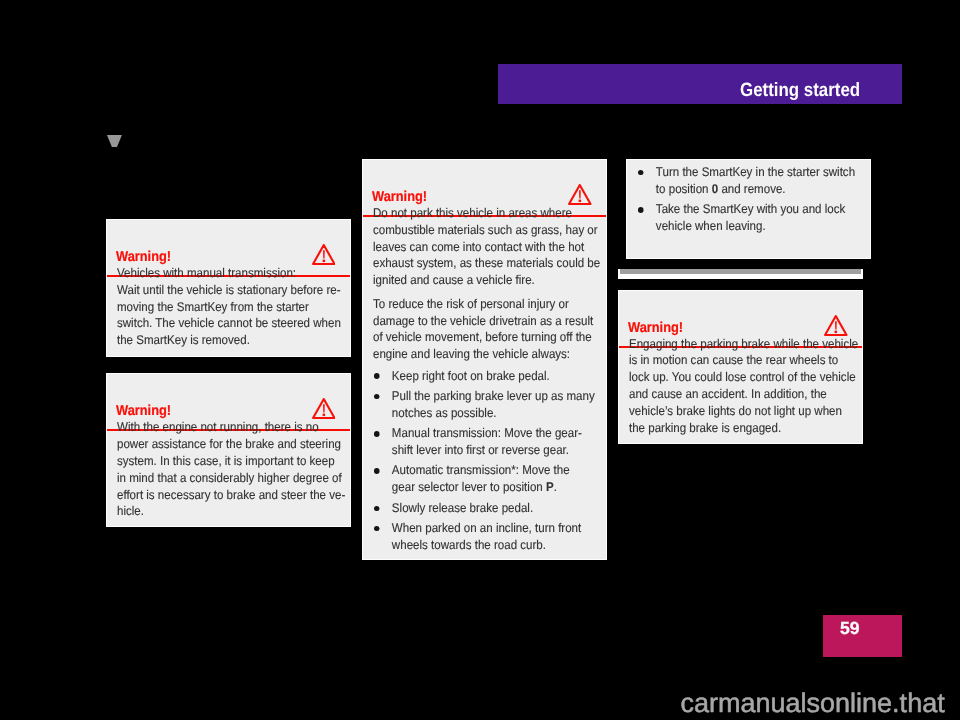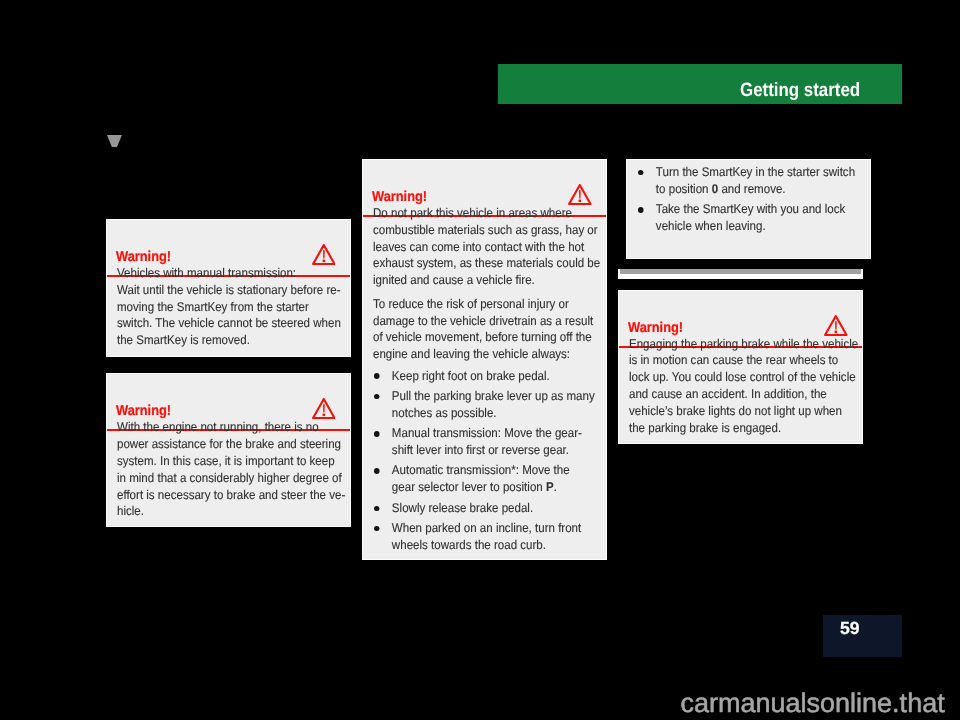--- a/index.html
+++ b/index.html
@@ -4,21 +4,21 @@
 <title>Getting started</title>
 <style>
   html,body{margin:0;padding:0;}
   body{width:960px;height:720px;background:#000000;overflow:hidden;
        font-family:"Liberation Sans",sans-serif;
        -webkit-font-smoothing:antialiased;text-rendering:geometricPrecision;}
   .page{position:absolute;left:0;top:0;width:960px;height:720px;
         opacity:0.9999;will-change:opacity;}
 
   
-  .chapter-bar{position:absolute;left:498px;top:64px;width:404px;height:40px;background:#15803d;}
+  .chapter-bar{position:absolute;left:498px;top:64px;width:404px;height:40px;background:#4c1d95;}
   .chapter-title{position:absolute;left:242.3px;top:15.6px;color:#ffffff;font-weight:bold;
                  font-size:19.2px;line-height:22px;white-space:pre;
                  transform:scaleX(0.88);transform-origin:left top;filter:opacity(99.9%);}
 
   
   .sec-marker{position:absolute;left:106.95px;top:134.9px;width:15px;height:12.1px;
               background:#989898;
               clip-path:polygon(0 0, 100% 0, 67% 100%, 33% 100%);}
 
   
@@ -47,21 +47,21 @@
   .bl li:last-child{margin-bottom:0;}
   .bl li .dot{position:absolute;left:1.4px;top:5.9px;width:6.1px;height:5.6px;
               border-radius:50%;background:#161616;font-size:0;line-height:0;}
   .ln{display:block;white-space:pre;}
 
   
   .divider{position:absolute;background:#ffffff;}
   .divider .bar{position:absolute;left:2.4px;top:0.6px;right:2.2px;height:4.5px;background:#a0a0a0;}
 
   
-  .page-tab{position:absolute;left:823px;top:615px;width:79px;height:42px;background:#0f172a;}
+  .page-tab{position:absolute;left:823px;top:615px;width:79px;height:42px;background:#be185d;}
   .page-num{position:absolute;left:17.0px;top:2.5px;color:#ffffff;font-weight:bold;
             font-size:17.6px;line-height:21px;-webkit-text-stroke:0.25px #ffffff;}
 
   
   .watermark{position:absolute;left:680.5px;top:688px;color:#a8a8a8;font-size:27px;line-height:31px;
              white-space:pre;-webkit-text-stroke:0.55px #a8a8a8;}
 </style>
 </head>
 <body>
 

